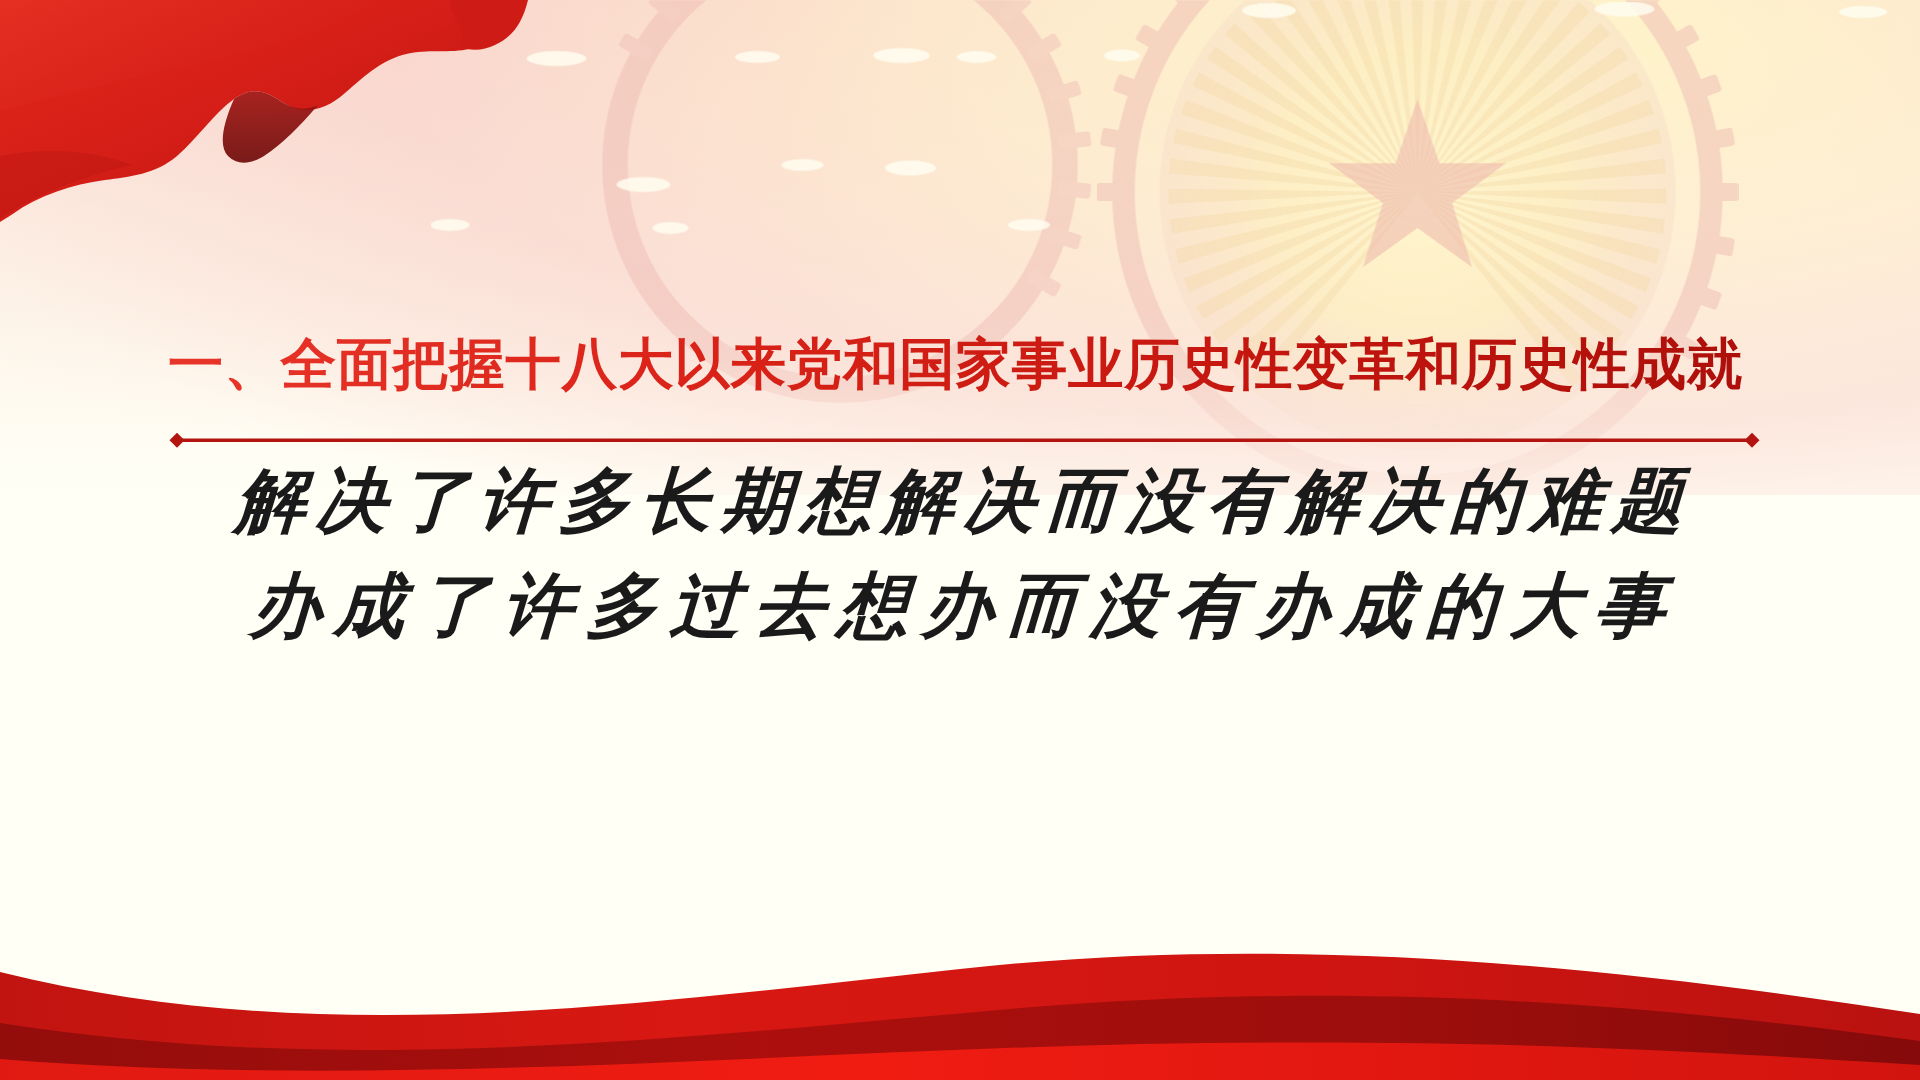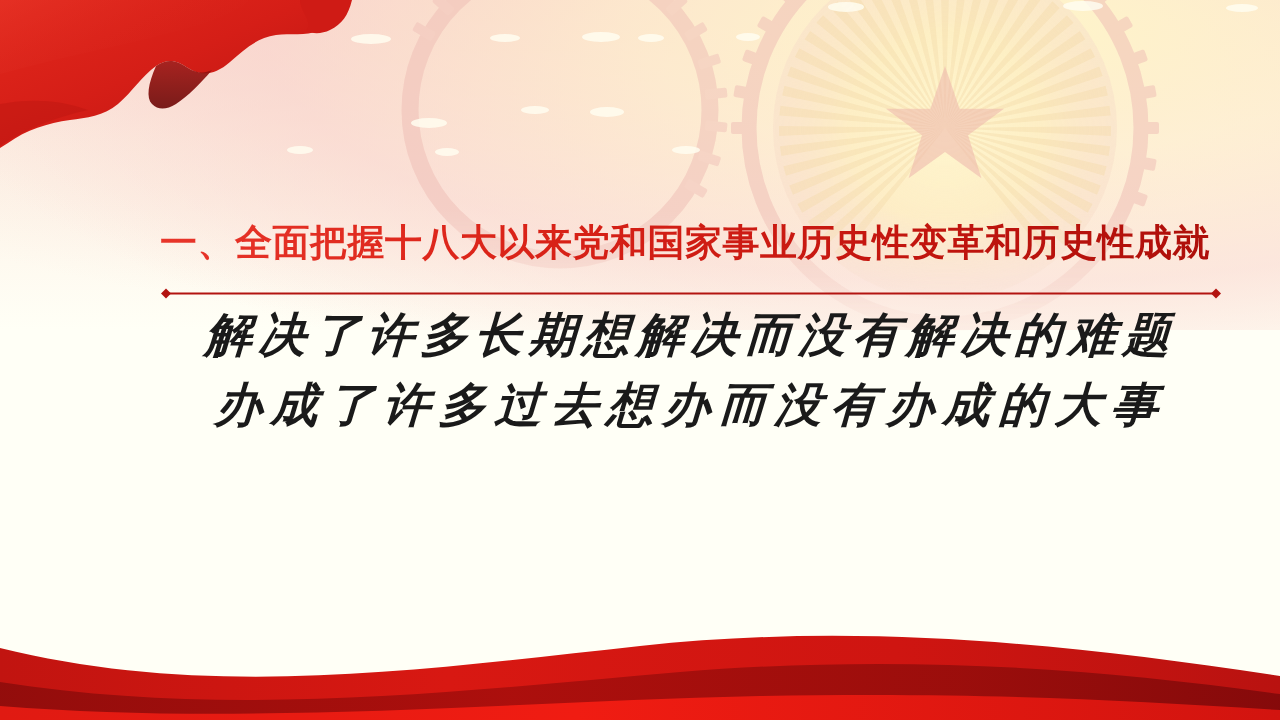--- a/index.html
+++ b/index.html
@@ -50,21 +50,20 @@
   .wave-svg {
     position: absolute;
     left: 0; bottom: 0;
     width: 1280px; height: 110px;
   }
 
   
   .content {
     position: absolute;
     inset: 0;
-    margin-left: 48px;
   }
   .heading {
     position: absolute;
     left: 112px;
     top: 216px;
     width: 1060px;
     height: 54px;
     line-height: 54px;
     font-size: 37px;
     font-weight: bold;

